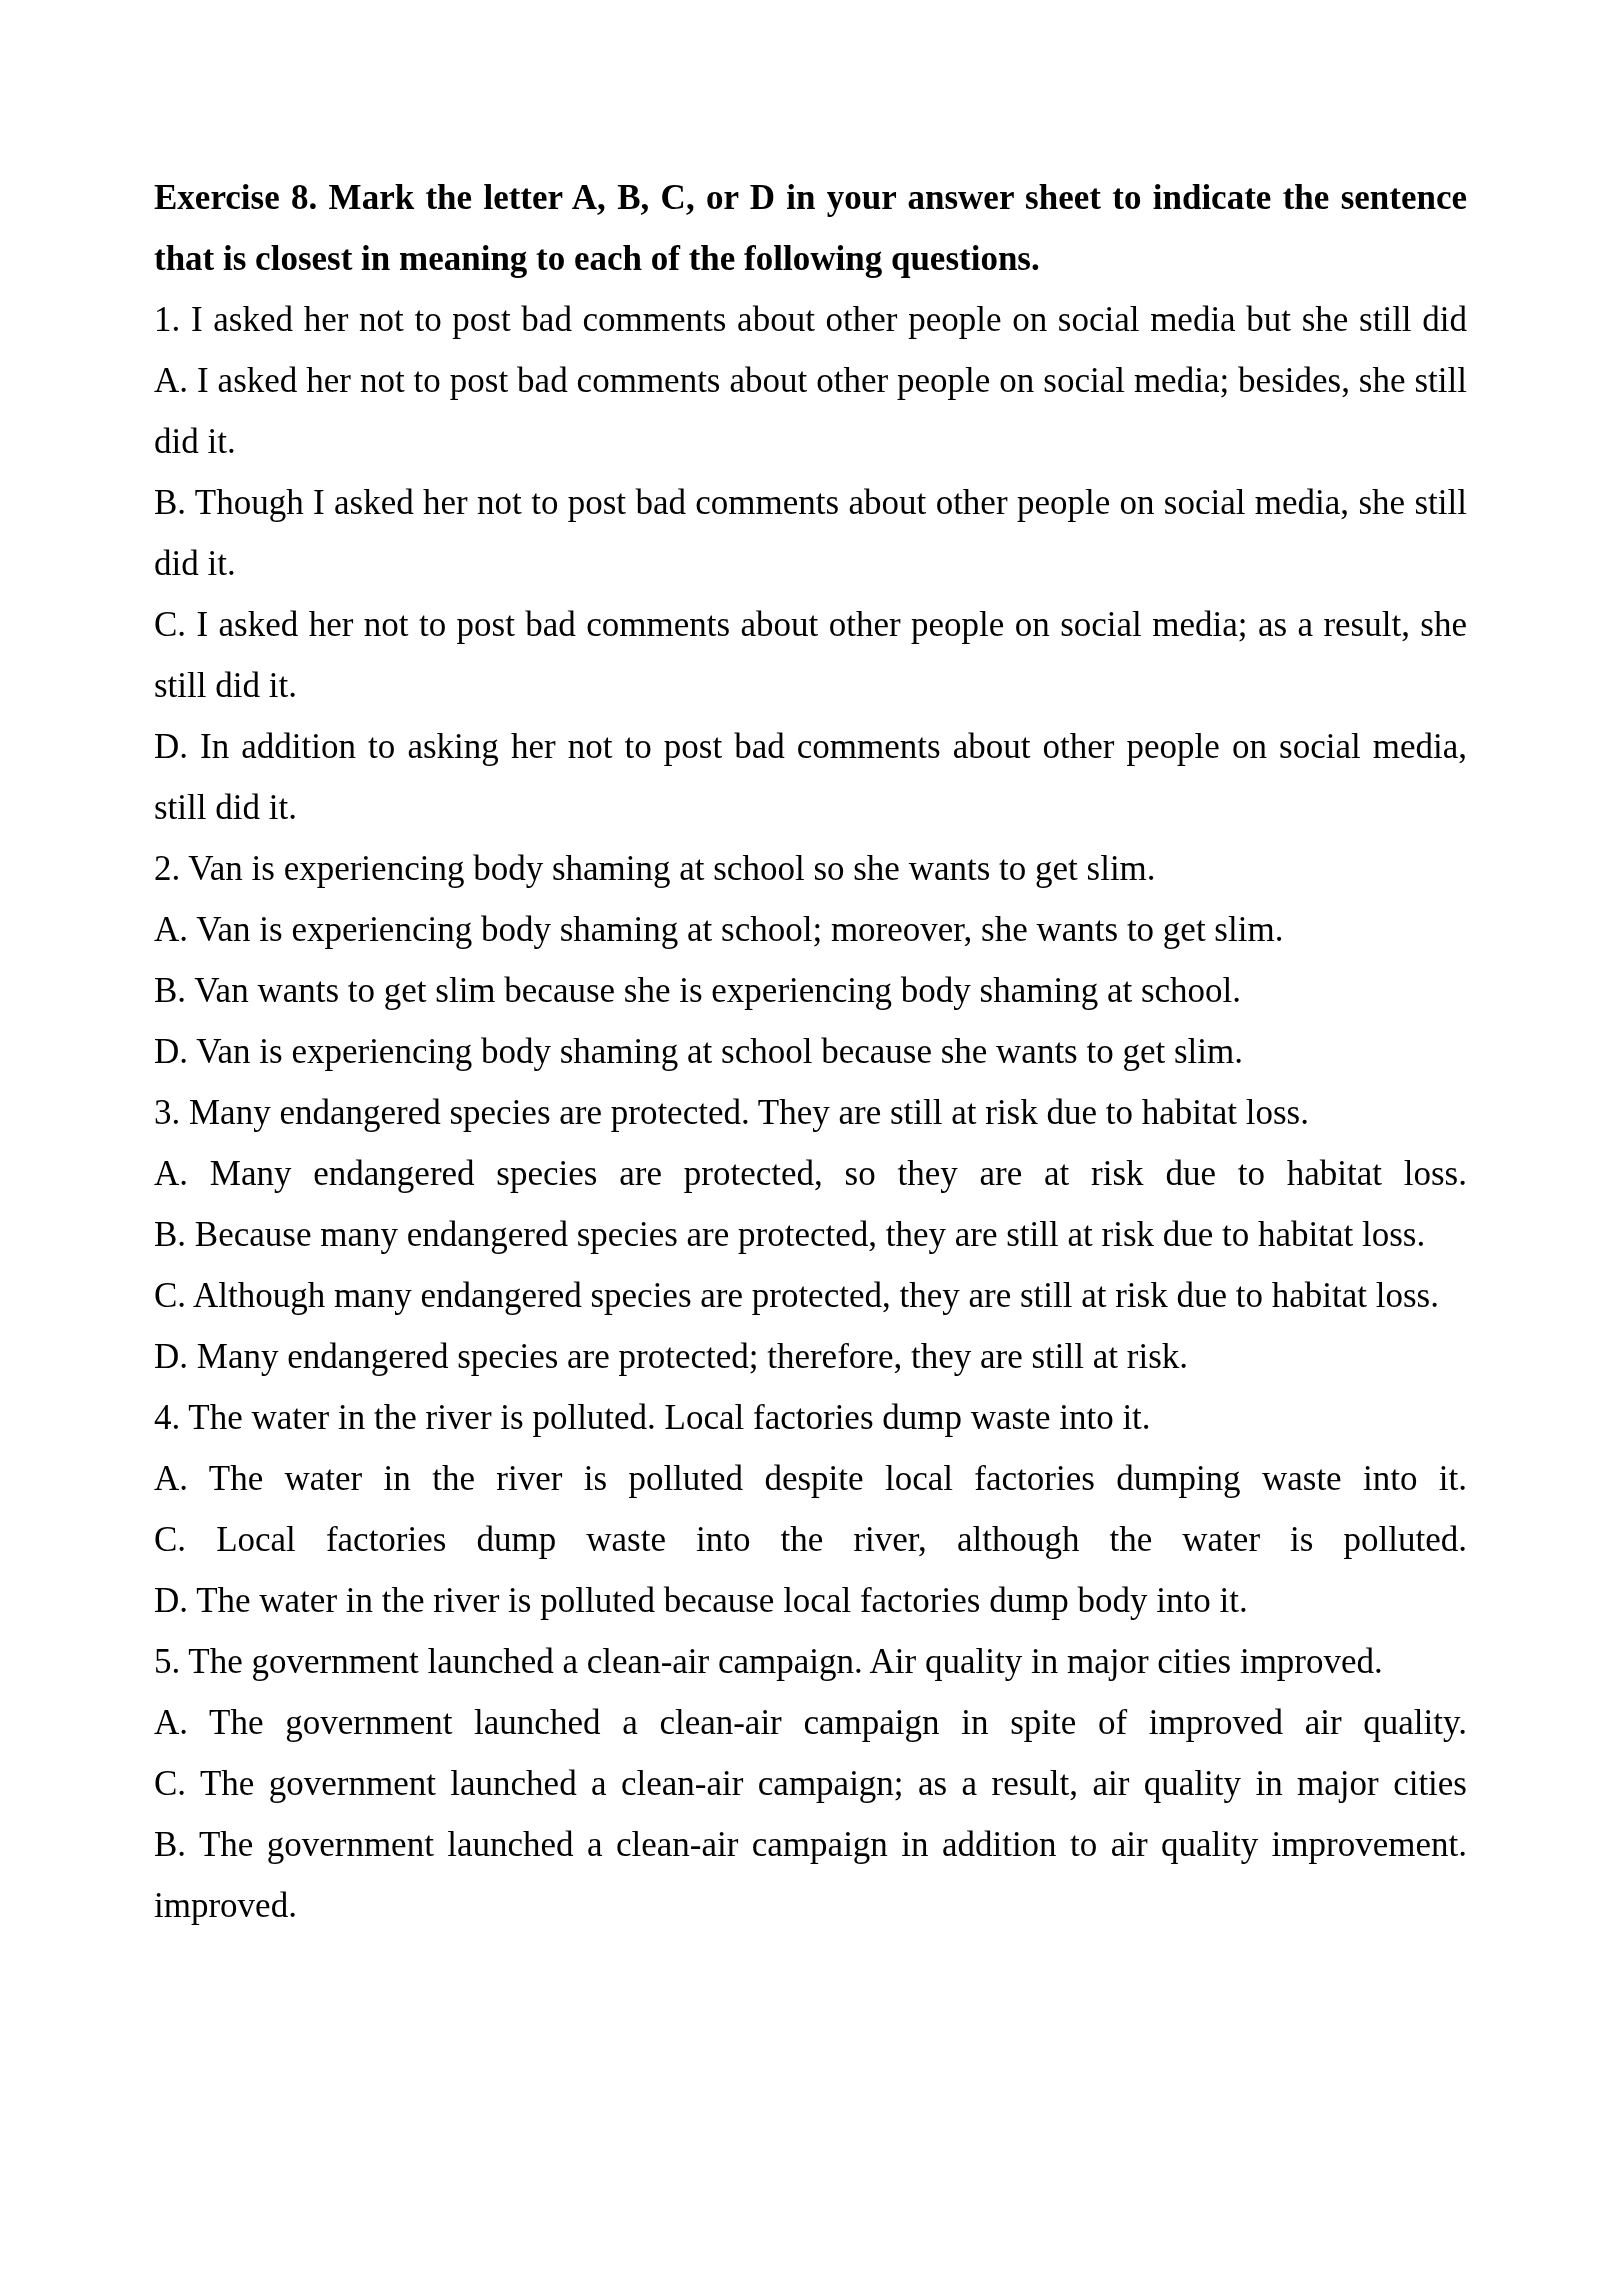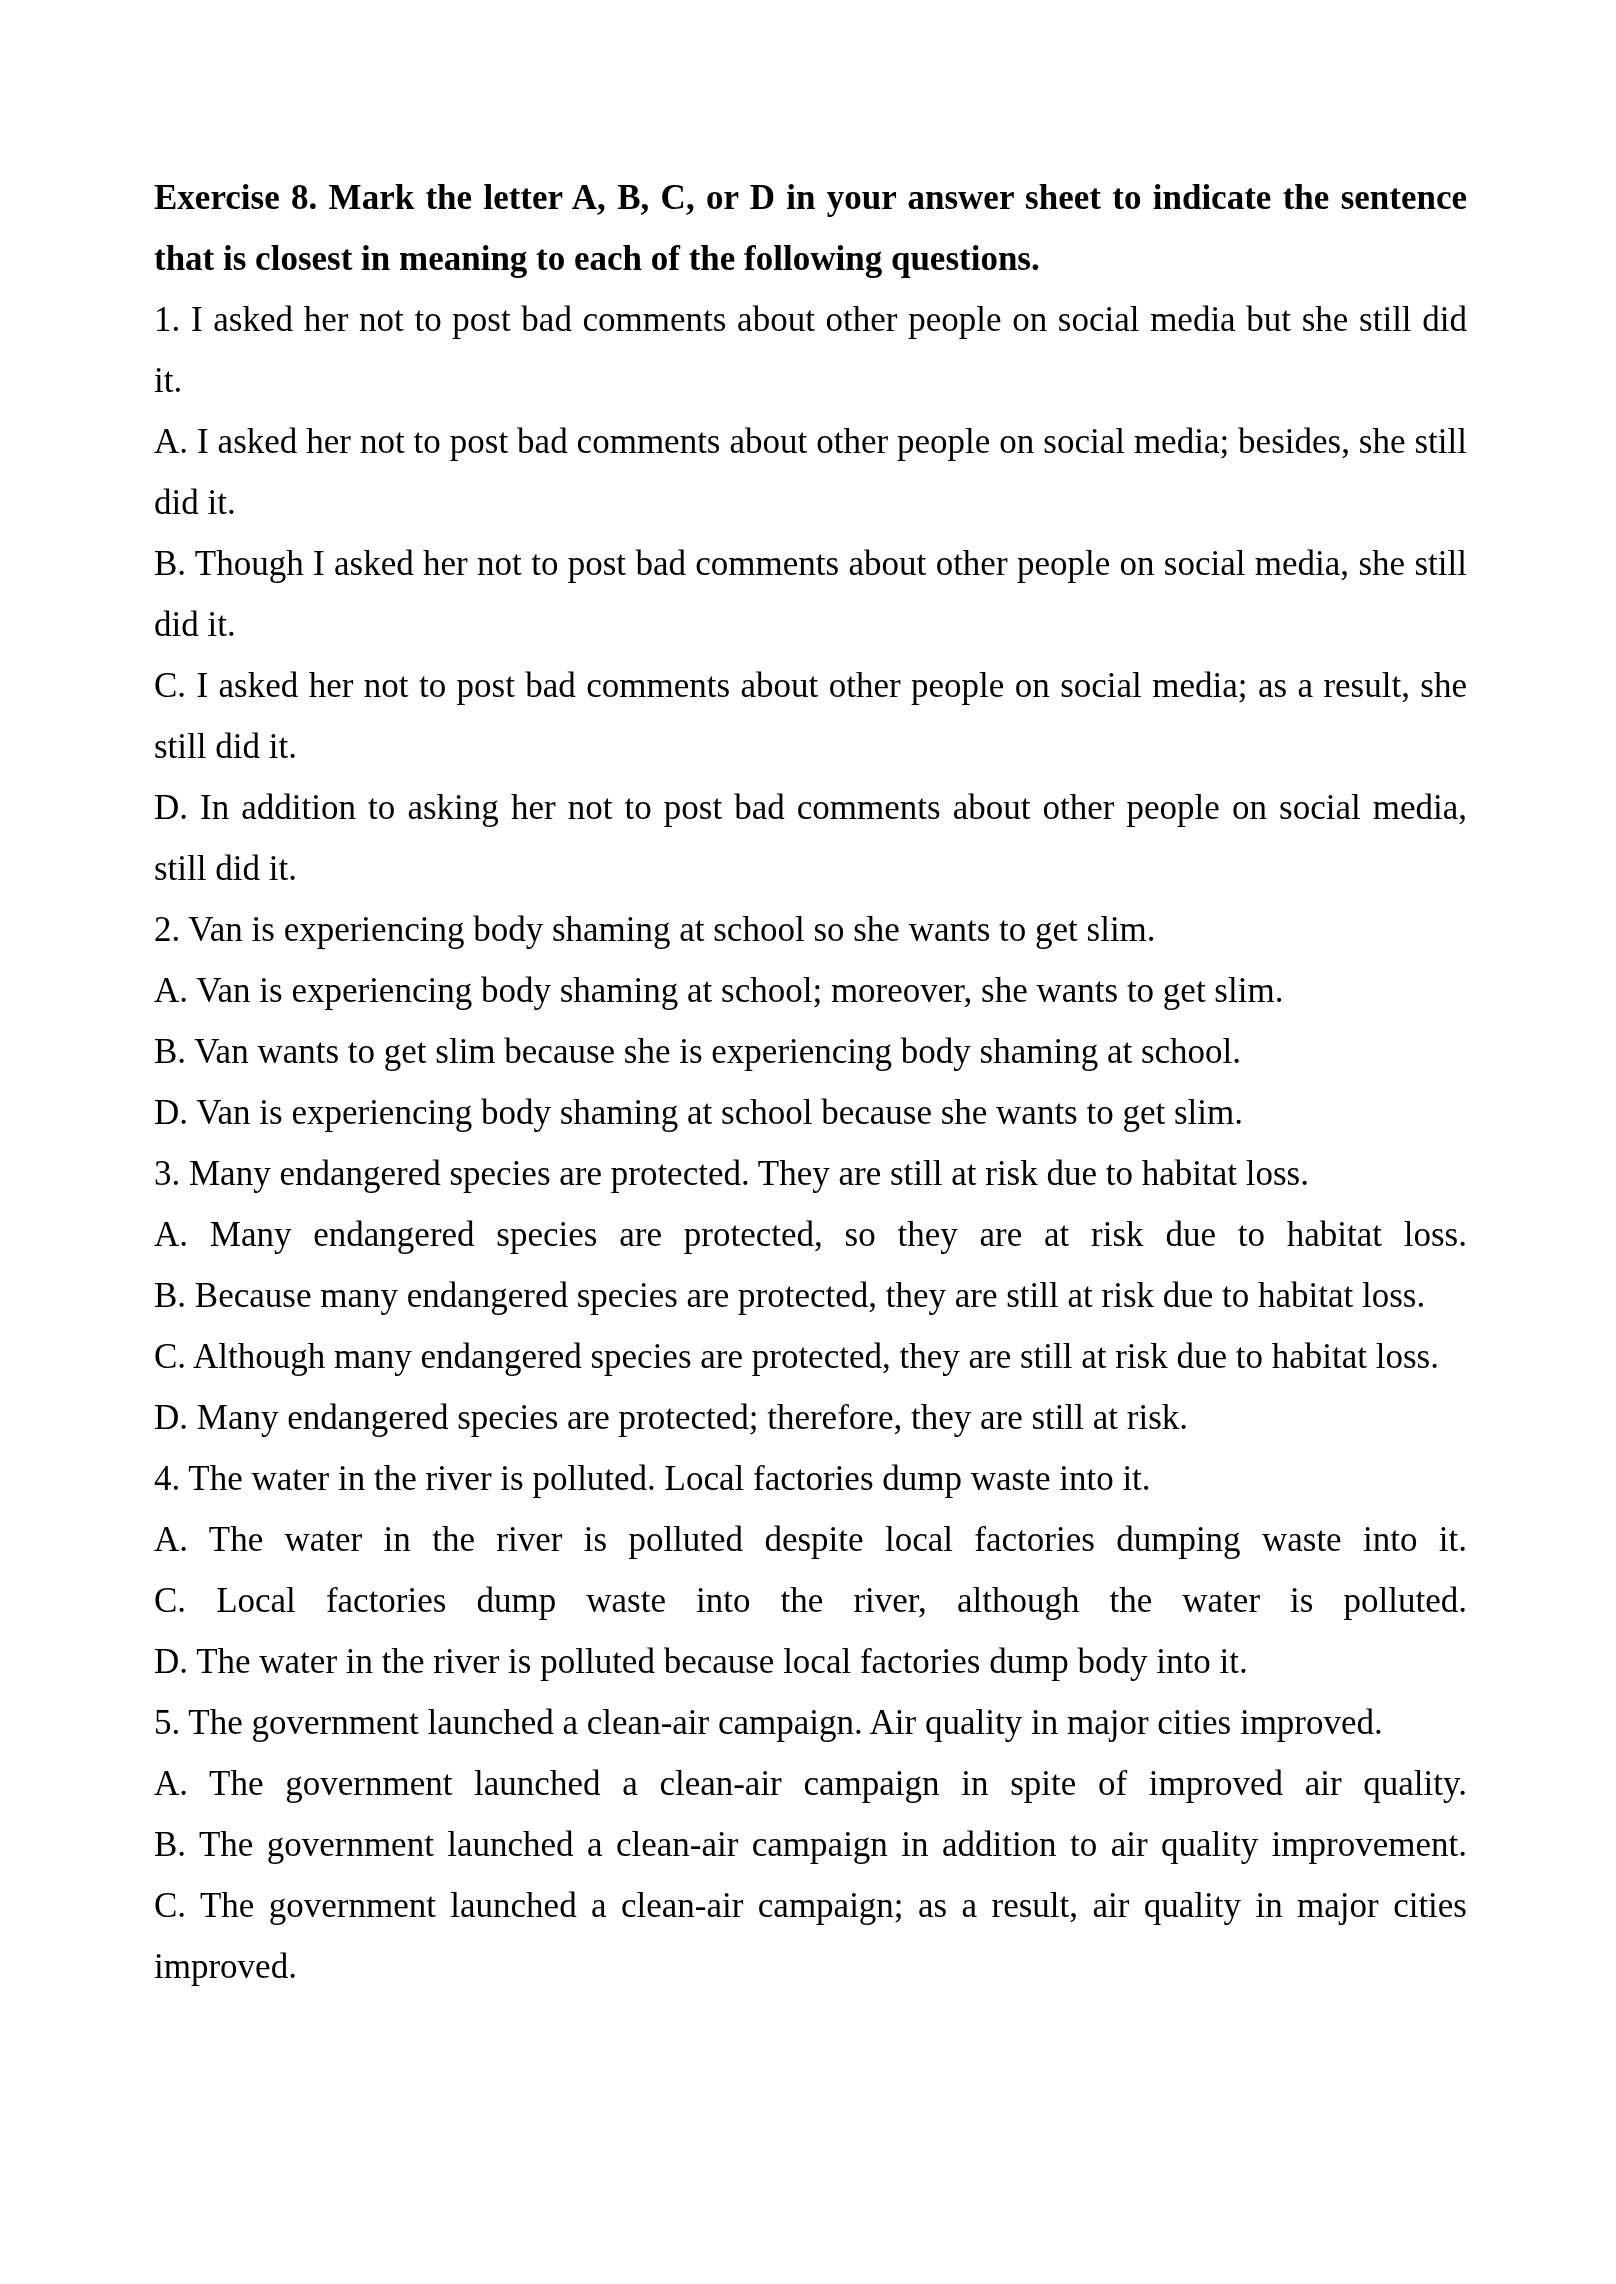--- a/index.html
+++ b/index.html
@@ -42,21 +42,20 @@
   }
 </style>
 </head>
 <body>
 
 <div class="page">
   <div class="content" id="content">
       <div class="line bold fill">Exercise 8. Mark the letter A, B, C, or D in your answer sheet to indicate the sentence</div>
       <div class="line bold">that is closest in meaning to each of the following questions.</div>
       <div class="line fill">1. I asked her not to post bad comments about other people on social media but she still did</div>
-      <div class="line">it.</div>
       <div class="line fill">A. I asked her not to post bad comments about other people on social media; besides, she still</div>
       <div class="line">did it.</div>
       <div class="line fill">B. Though I asked her not to post bad comments about other people on social media, she still</div>
       <div class="line">did it.</div>
       <div class="line fill">C. I asked her not to post bad comments about other people on social media; as a result, she</div>
       <div class="line">still did it.</div>
       <div class="line fill">D. In addition to asking her not to post bad comments about other people on social media, she</div>
       <div class="line">still did it.</div>
       <div class="line">2. Van is experiencing body shaming at school so she wants to get slim.</div>
       <div class="line">A. Van is experiencing body shaming at school; moreover, she wants to get slim.</div>
@@ -66,18 +65,18 @@
       <div class="line fill">A. Many endangered species are protected, so they are at risk due to habitat loss.</div>
       <div class="line">B. Because many endangered species are protected, they are still at risk due to habitat loss.</div>
       <div class="line">C. Although many endangered species are protected, they are still at risk due to habitat loss.</div>
       <div class="line">D. Many endangered species are protected; therefore, they are still at risk.</div>
       <div class="line">4. The water in the river is polluted. Local factories dump waste into it.</div>
       <div class="line fill">A. The water in the river is polluted despite local factories dumping waste into it.</div>
       <div class="line fill">C. Local factories dump waste into the river, although the water is polluted.</div>
       <div class="line">D. The water in the river is polluted because local factories dump body into it.</div>
       <div class="line">5. The government launched a clean-air campaign. Air quality in major cities improved.</div>
       <div class="line fill">A. The government launched a clean-air campaign in spite of improved air quality.</div>
+      <div class="line fill">C. The government launched a clean-air campaign; as a result, air quality in major cities</div>
       <div class="line fill">B. The government launched a clean-air campaign in addition to air quality improvement.</div>
-      <div class="line fill">C. The government launched a clean-air campaign; as a result, air quality in major cities</div>
       <div class="line">improved.</div>
     </div>
 </div>
 
 
 </body></html>

